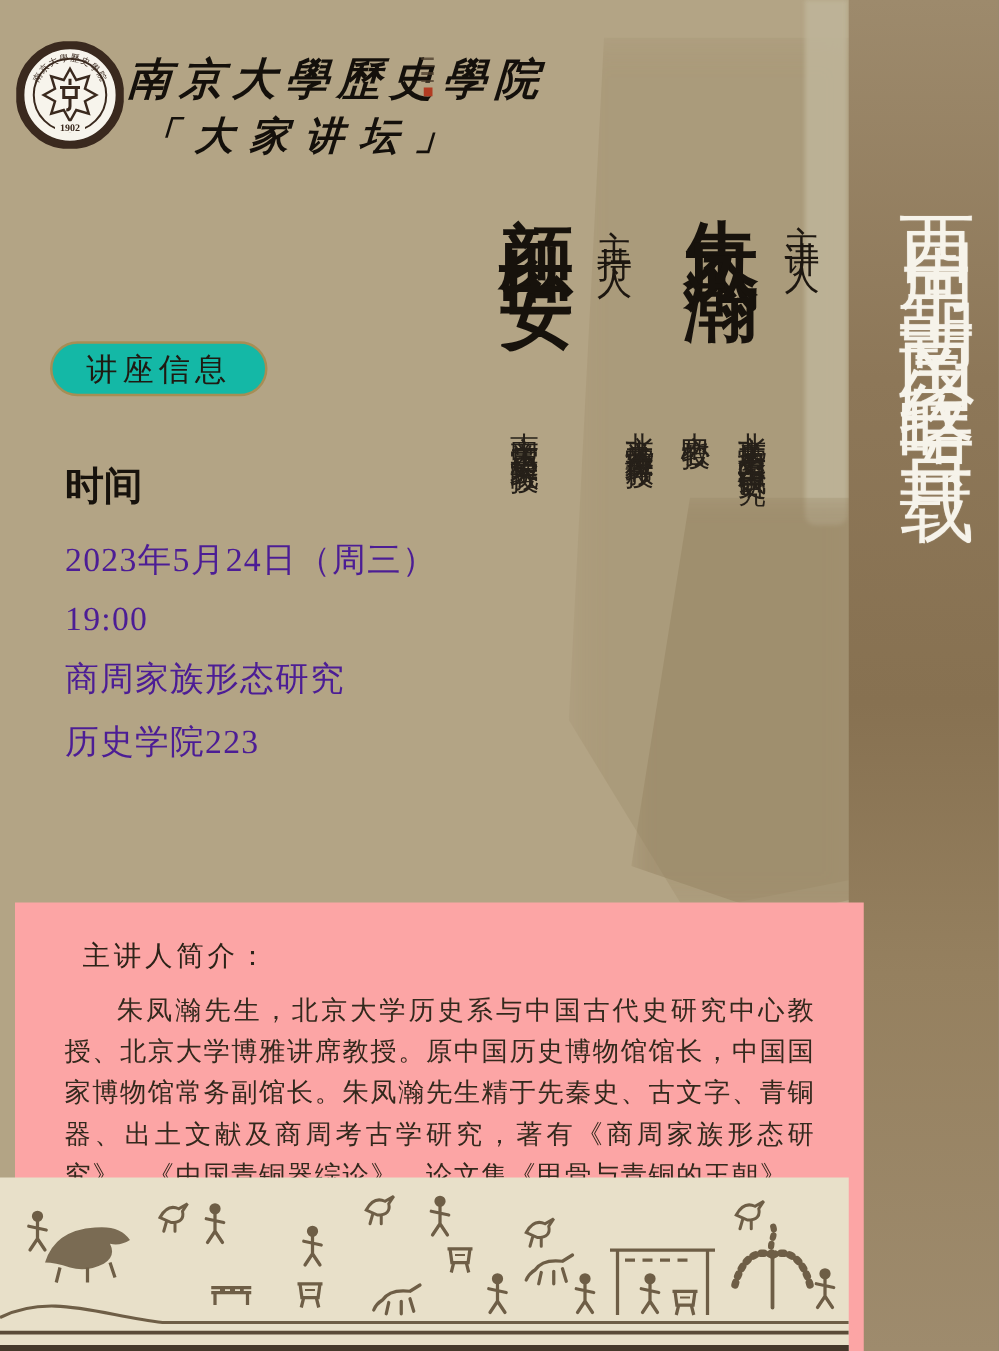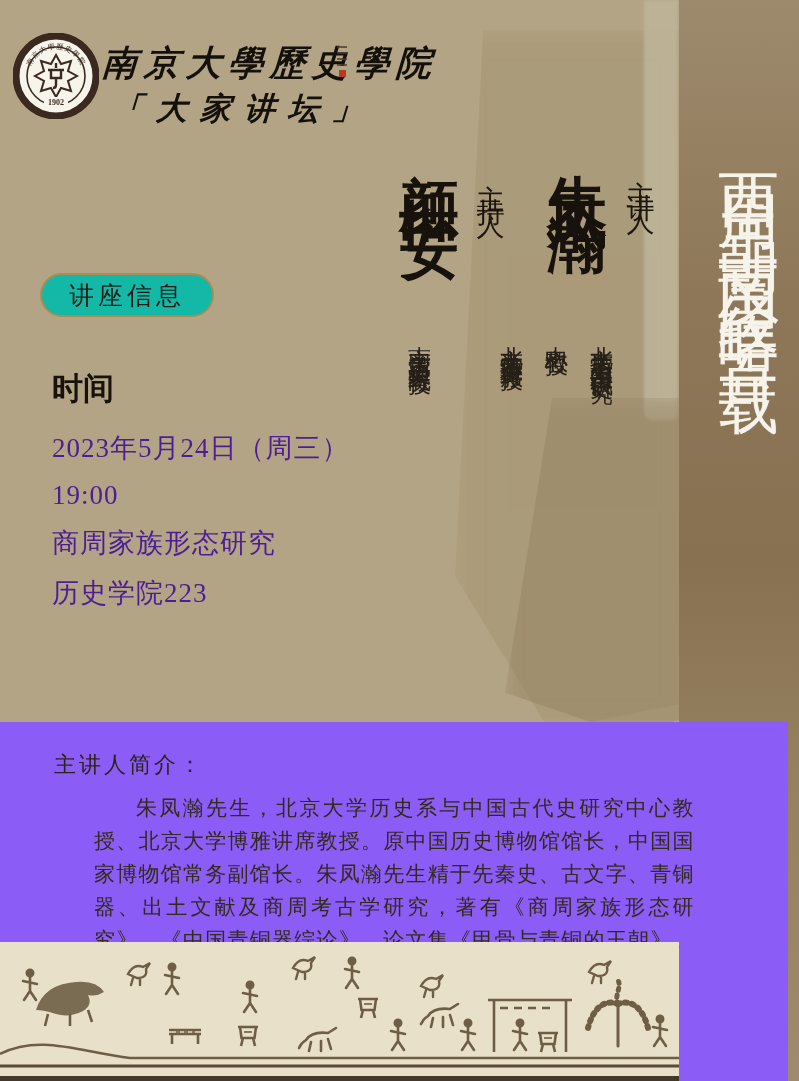--- a/index.html
+++ b/index.html
@@ -64,22 +64,22 @@
     position:absolute;left:40px;top:273px;width:174px;height:44px;
     background:#14b8a6;border:2px solid #a68e55;border-radius:24px;
     display:flex;align-items:center;justify-content:center;
     font-size:25px;letter-spacing:4px;color:#1f1a12;box-sizing:border-box;
   }
   .info-block{position:absolute;left:52px;top:368px;width:330px;}
   .info-label{font-size:31px;font-weight:700;color:#17120c;margin-bottom:20px;}
   .info-line{font-size:27px;color:#4c1d95;margin-bottom:14px;letter-spacing:1px;}
   .info-label.second{margin-top:8px;}
   
-  .bio-panel{position:absolute;left:0;top:722px;width:788px;height:359px;
-    background:#8b5cf6;}
+  .bio-panel{position:absolute;left:12px;top:722px;width:679px;height:359px;
+    background:#fca5a5;}
   .bio-heading{padding:28px 0 0 54px;font-size:22px;letter-spacing:3px;color:#2c2318;}
   .bio-text{
     margin:12px auto 0;width:600px;font-size:21px;line-height:33px;
     color:#33291d;text-align:justify;text-indent:2em;letter-spacing:.5px;
   }
   
   .band{position:absolute;left:0;top:942px;width:679px;height:139px;
     background:#e8e0c9;border-bottom:5px solid #44382a;box-sizing:border-box;}
   .band svg{display:block;}
 </style>

